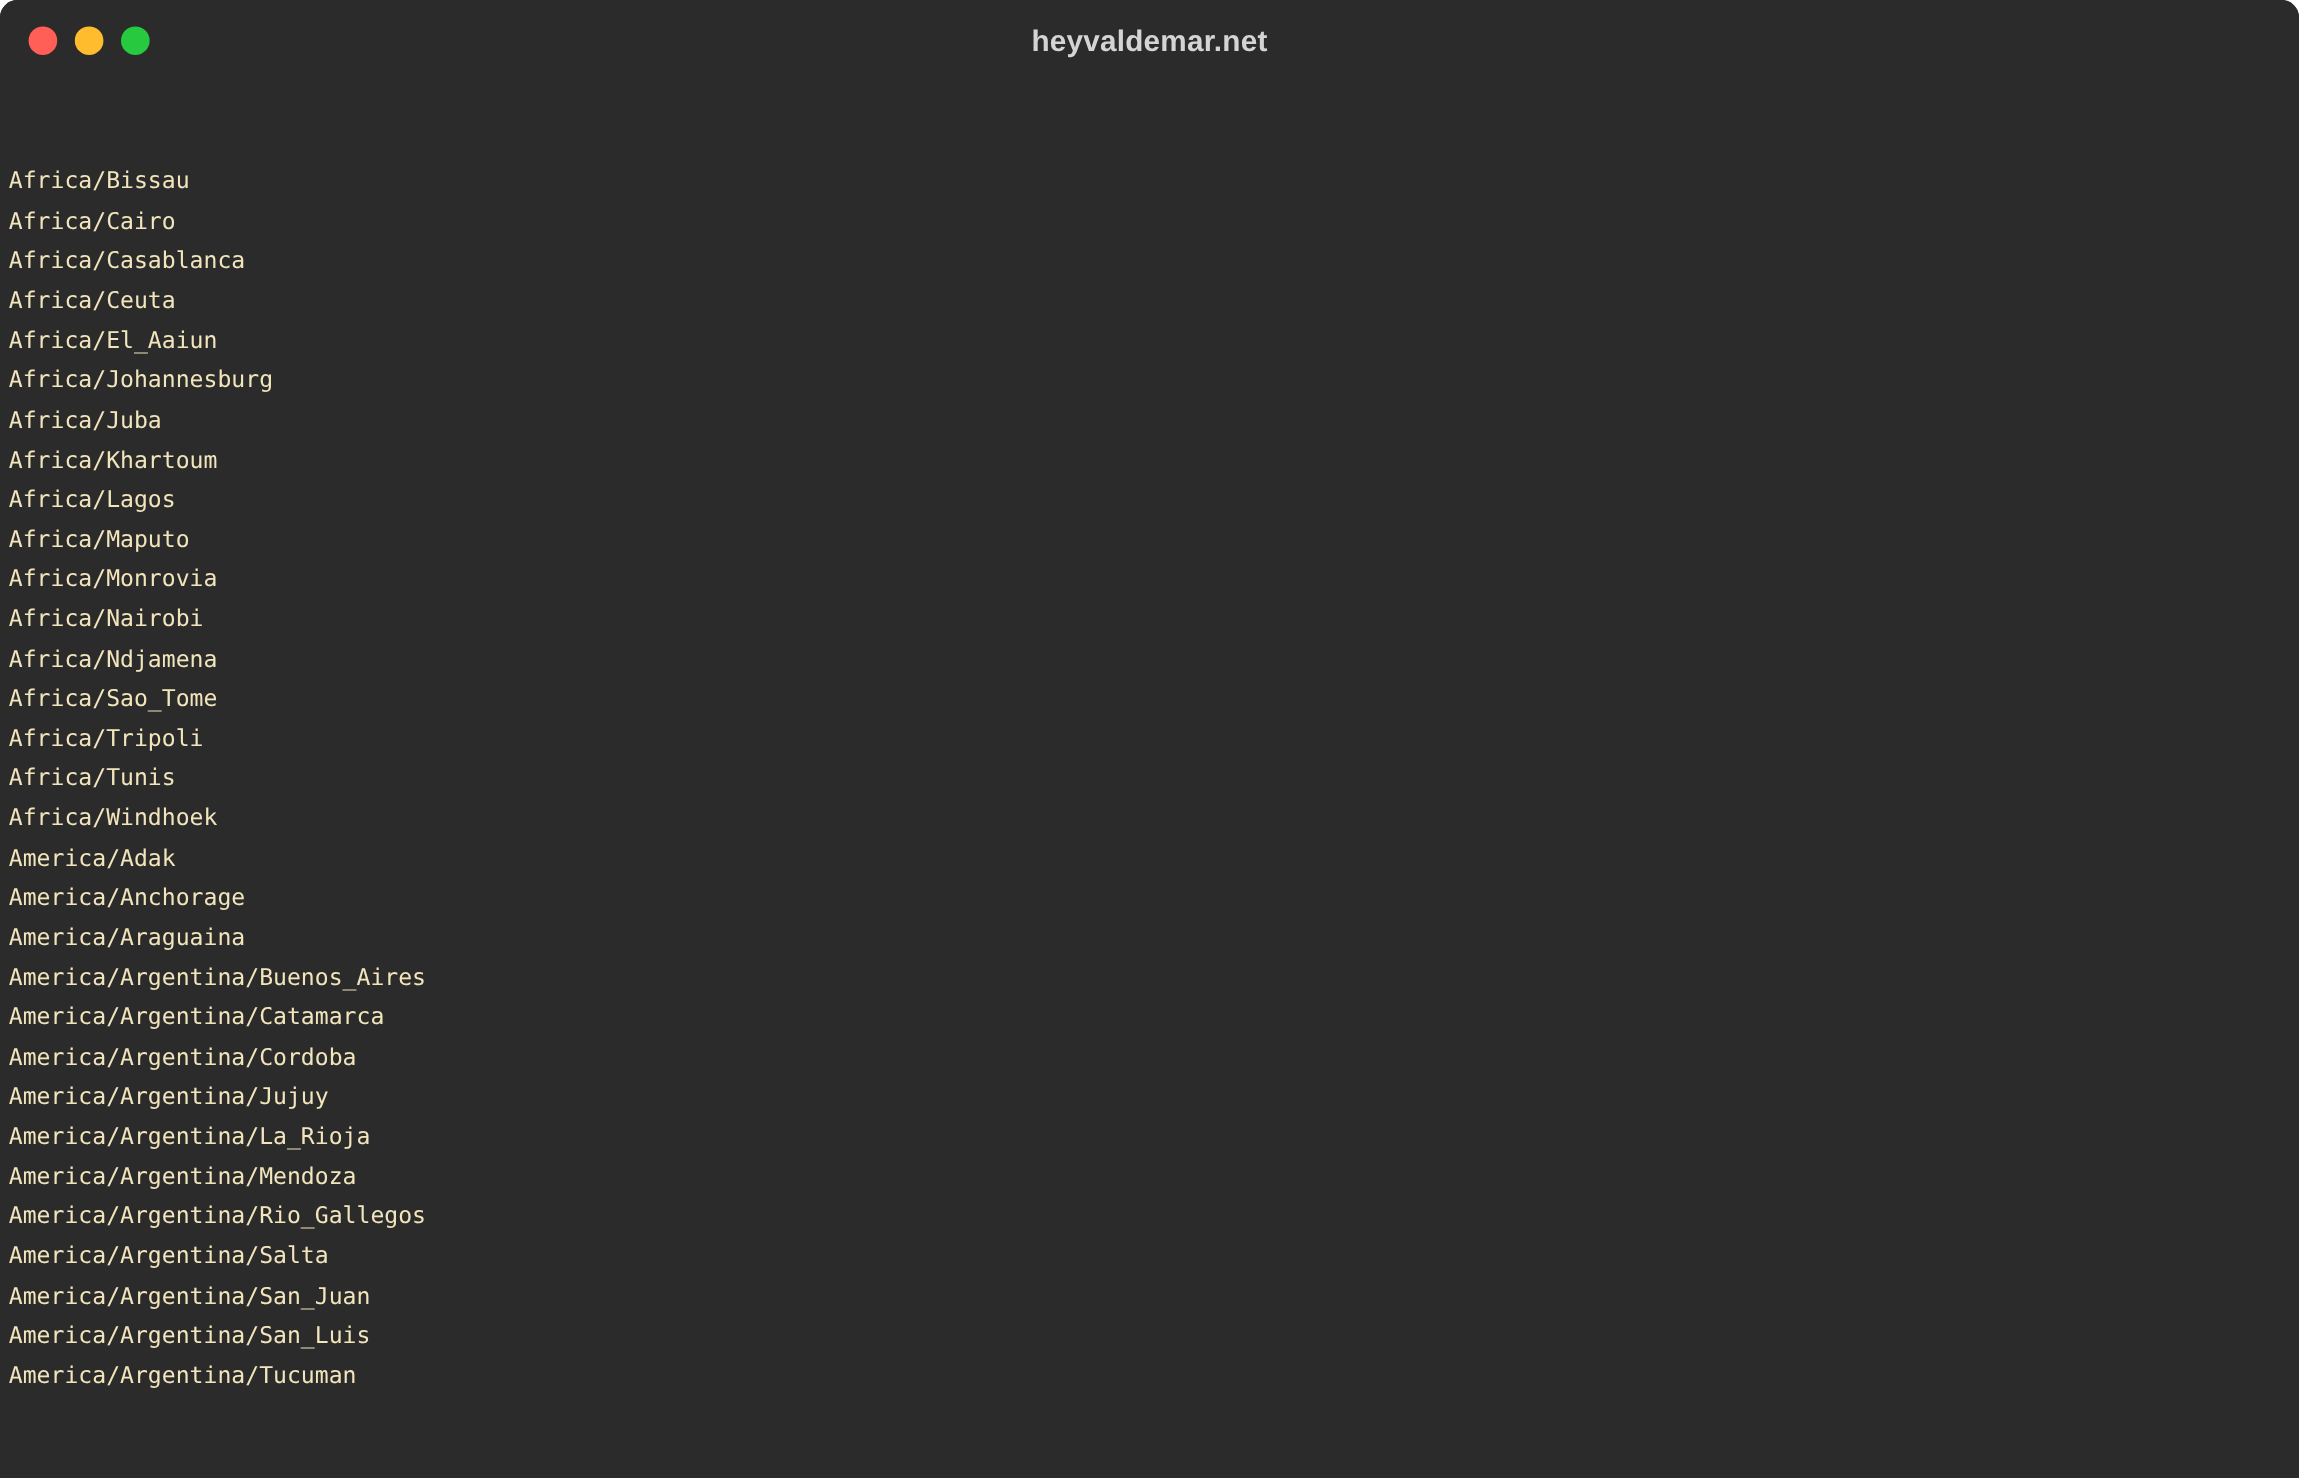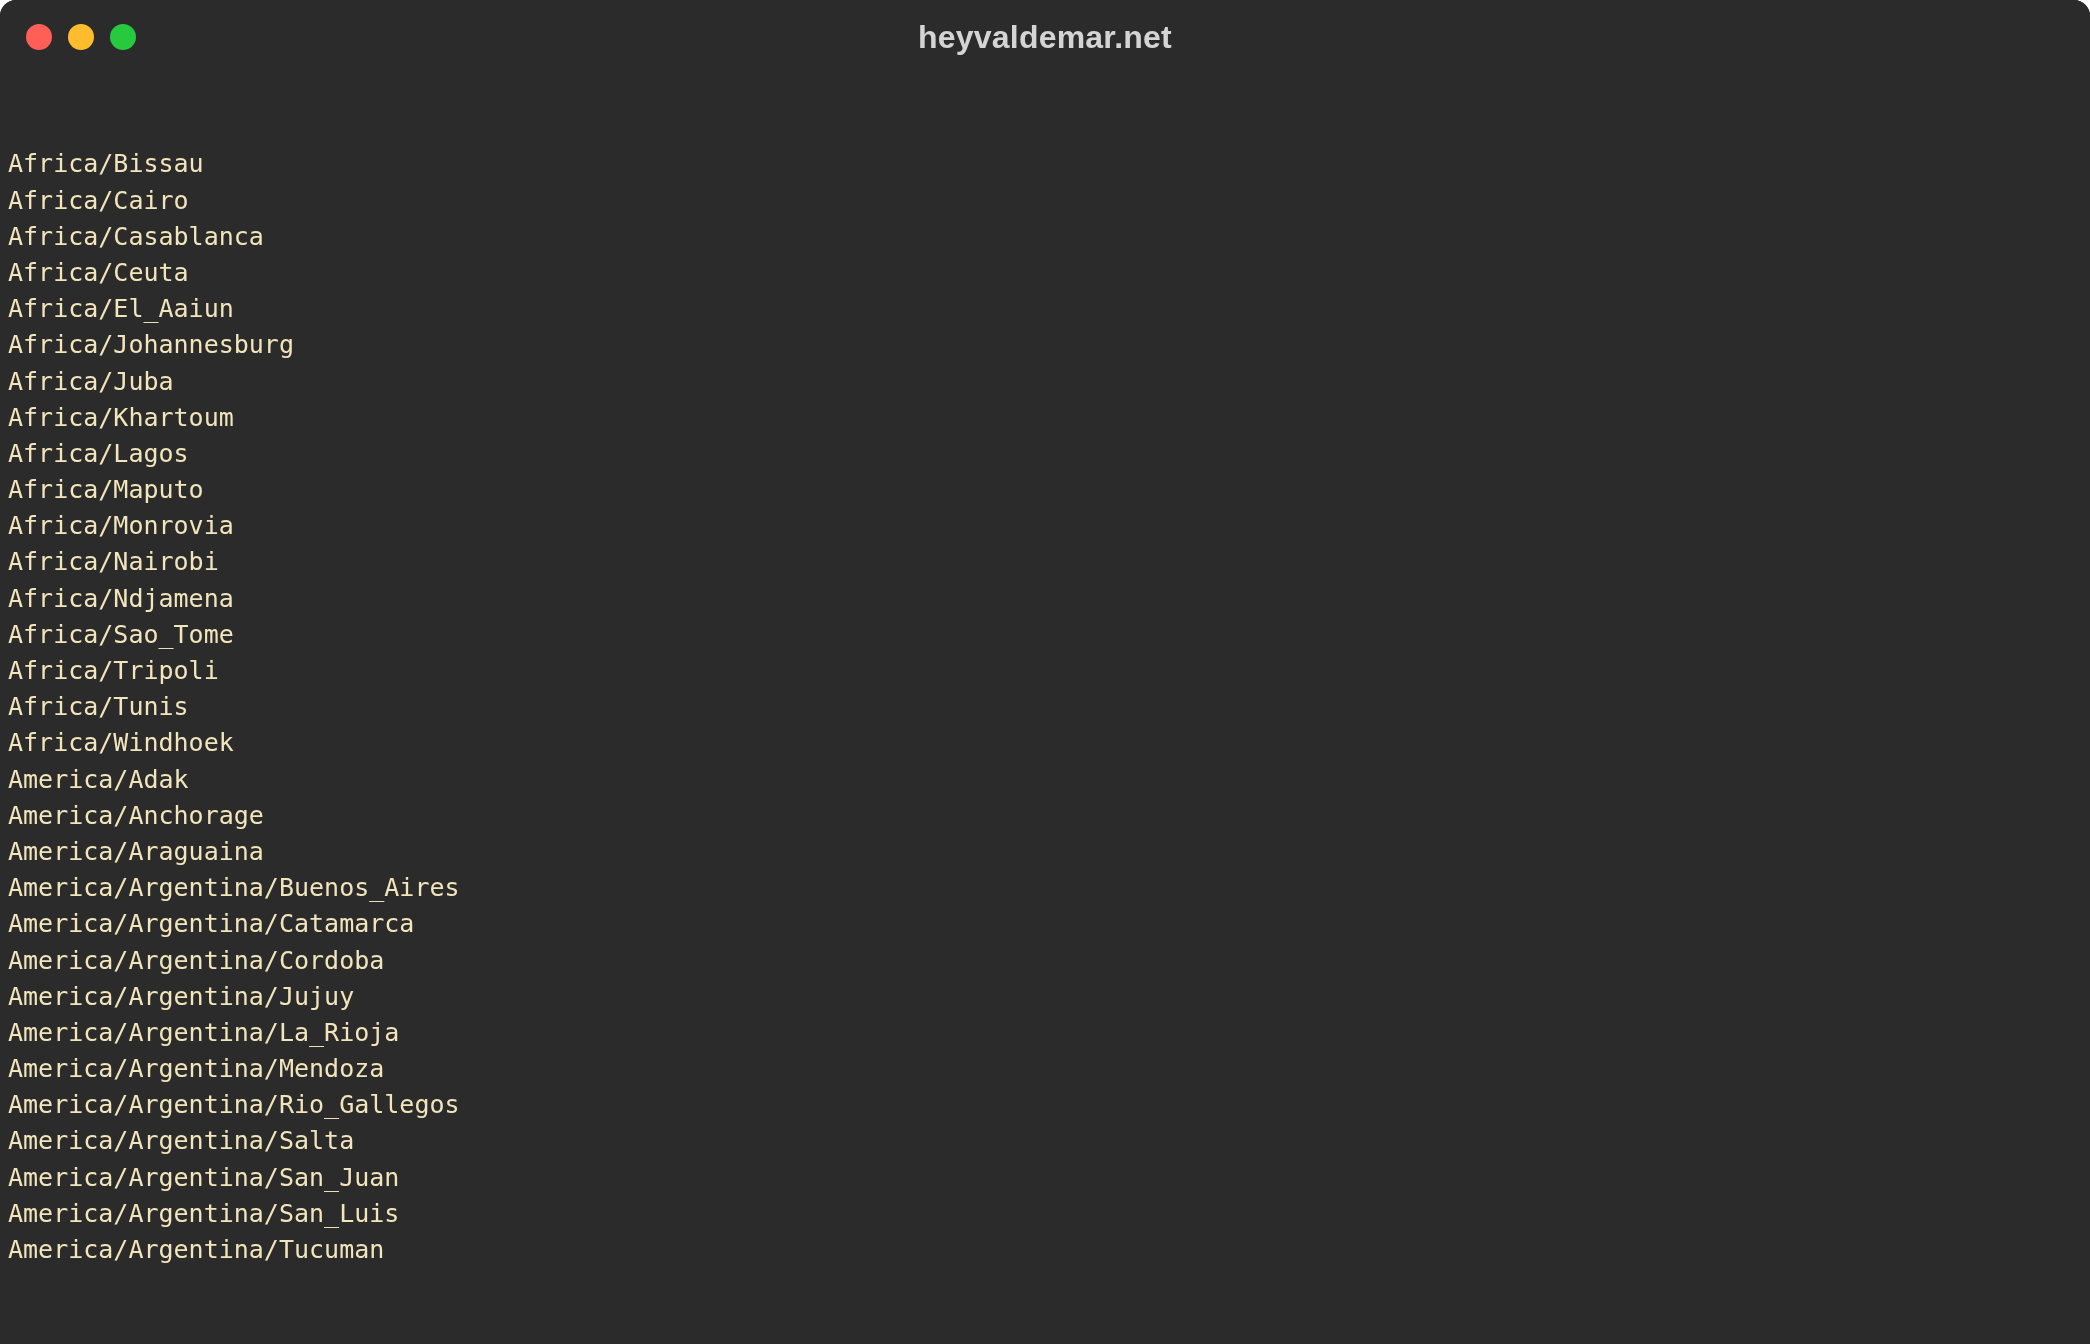--- a/index.html
+++ b/index.html
@@ -45,37 +45,37 @@
     border-radius: 50%;
     display: block;
   }
   .light.close  { background: #ff5f56; }
   .light.minimize { background: #ffbd2e; }
   .light.zoom   { background: #27c93f; }
 
   #window-title {
     font-family: "Liberation Sans", sans-serif;
     font-weight: bold;
-    font-size: 32px;
+    font-size: 27px;
     color: #d4d4d4;
     letter-spacing: 0.2px;
     line-height: 1;
   }
 
   #terminal {
     position: absolute;
     top: 74px;
     left: 0;
     right: 0;
     bottom: 0;
     background: #2b2b2b;
     padding: 0 0 0 8px;
     box-sizing: border-box;
     font-family: "DejaVu Sans Mono", "Liberation Mono", monospace;
-    font-size: 25px;
+    font-size: 21px;
     line-height: 36.2px;
     color: #f2e5bc;
     white-space: pre;
     overflow: hidden;
   }
   .line {
     white-space: pre;
     height: 36.2px;
     display: block;
   }

